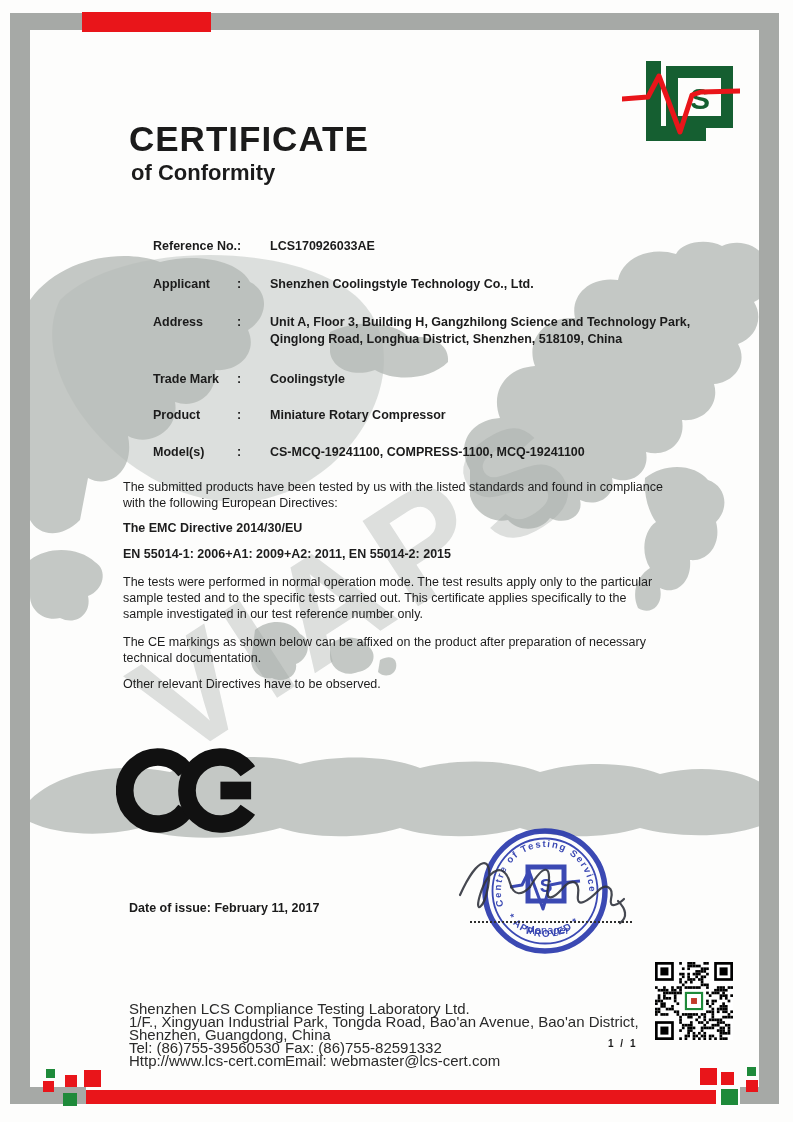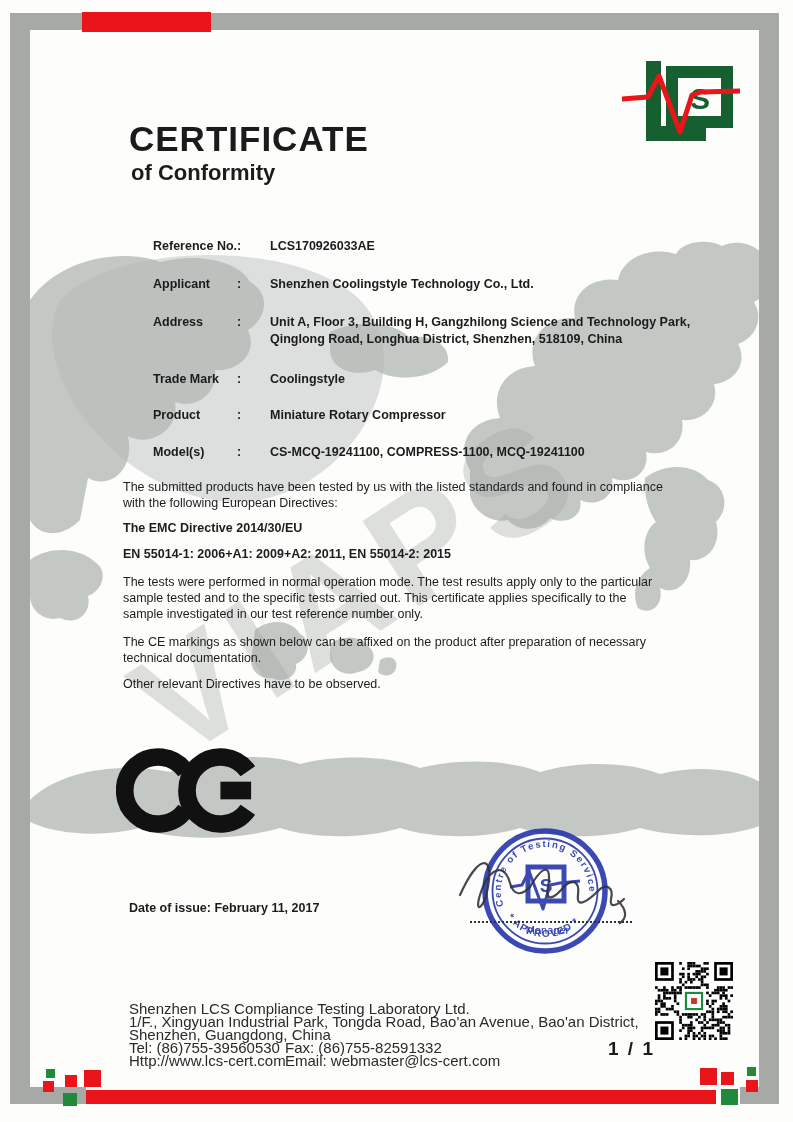--- a/index.html
+++ b/index.html
@@ -29,21 +29,21 @@
   .fvalue{position:absolute;left:147px;top:0;width:425px;}
   
   .para{position:absolute;left:123px;width:545px;font-size:12.5px;line-height:16.2px;color:#1d1d1d;}
   .para.b{font-weight:bold;}
   
   .dateline{left:129px;top:901px;font-size:12.5px;font-weight:bold;}
   
   .footer{left:129px;top:1002px;font-size:15px;line-height:13px;color:#2a2a2a;font-weight:500;}
   .fcol2{position:absolute;left:156px;top:0;}
   .frel{position:relative;}
-  .pagenum{left:608px;top:1038px;font-size:19px;font-weight:bold;letter-spacing:2px;}
+  .pagenum{left:608px;top:1038px;font-size:10px;font-weight:bold;letter-spacing:2px;}
   
   .stamp-wrap{left:448px;top:803px;width:210px;height:155px;}
   .dotline{left:470px;top:921px;width:162px;border-top:2px dotted #2f2f2f;height:0;}
   .manager{left:500px;top:924px;width:95px;text-align:center;font-size:11px;color:#2b3aad;}
 </style>
 </head>
 <body>
 
 <div id="page">
 

